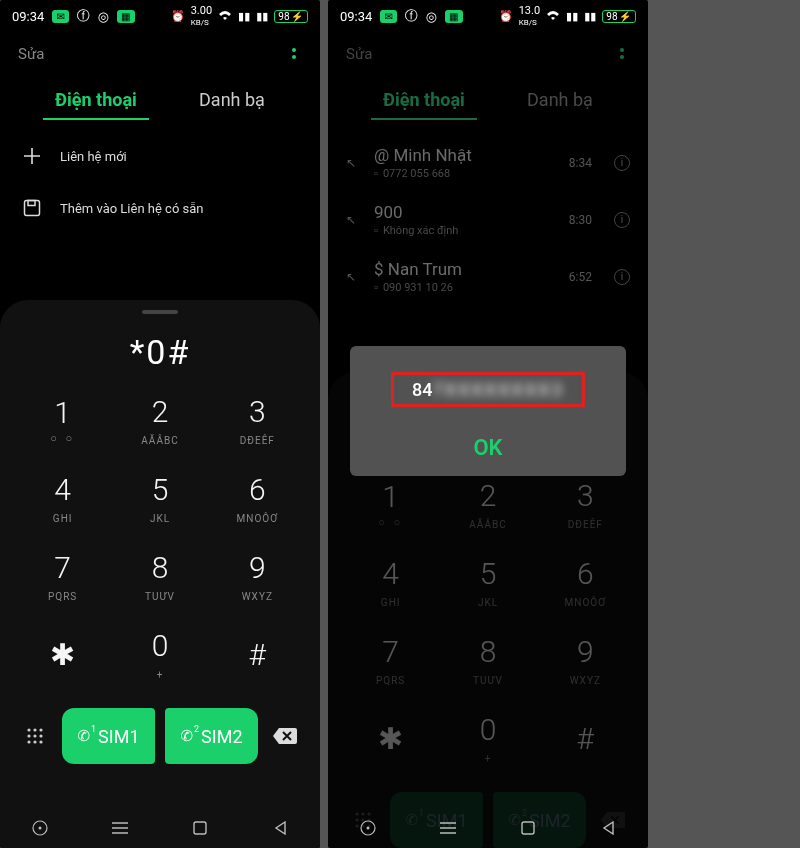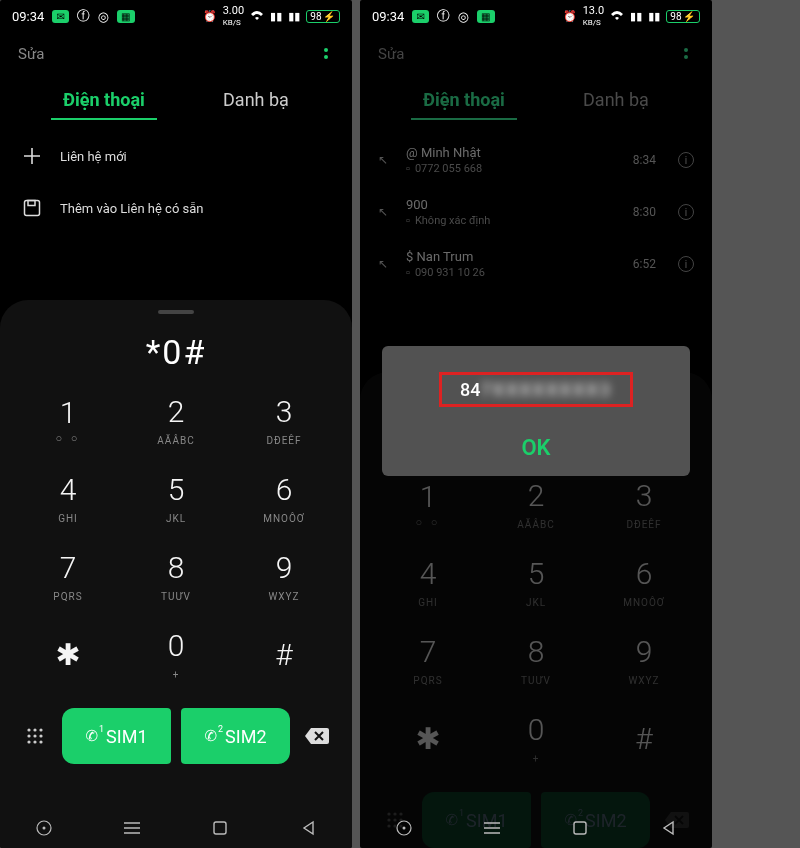--- a/index.html
+++ b/index.html
@@ -1,17 +1,17 @@
 <!DOCTYPE html>
 <html><head>
 <meta charset="utf-8">
 <style>
   * { box-sizing: border-box; margin: 0; padding: 0; }
   html, body { background: #555; font-family: -apple-system, "Segoe UI", Roboto, sans-serif; }
-  .wrap { width:712px; height:848px; display:flex; gap:8px; background:#555; }
+  .wrap { width:648px; height:848px; display:flex; gap:8px; background:#555; }
   .screen {
     width:396px; height:848px; background:#000; color:#fff;
     position:relative; overflow:hidden; border-radius:2px;
   }
   
   .statusbar {
     height:32px; display:flex; align-items:center;
     padding:0 12px; font-size:13px; color:#fff;
   }
   .sb-left { display:flex; align-items:center; gap:8px; }
@@ -59,21 +59,21 @@
   .navbar { position:absolute; left:0; right:0; bottom:0; height:40px; display:flex; align-items:center; justify-content:space-around; }
   .navbar .nv { width:22px; height:22px; display:flex; align-items:center; justify-content:center; color:#ccc; }
 
   
   .scr-right .dialer { opacity:0.35; }
   .scr-right .sim-btn { background:#0c3f27; color:#567; }
   .call-list { padding:4px 14px; }
   .call-item { display:flex; align-items:center; padding:11px 4px; gap:12px; }
   .call-ic { width:16px; color:#555; font-size:12px; }
   .call-main { display:flex; flex-direction:column; gap:2px; }
-  .call-main .nm { font-size:13px; color:#6b6b6b; }
+  .call-main .nm { font-size:17px; color:#6b6b6b; }
   .call-main .sub2 { font-size:11px; color:#4a4a4a; display:flex; align-items:center; gap:5px; }
   .call-time { margin-left:auto; font-size:12px; color:#555; }
   .info-ic { width:24px; margin-left:10px; color:#555; font-size:14px; border:1px solid #444; border-radius:50%; width:16px; height:16px; display:flex; align-items:center; justify-content:center; font-size:10px; }
 
   
   .modal { position:absolute; left:22px; right:22px; top:346px; background:rgba(88,88,88,0.93); border-radius:6px; padding:20px 16px 14px; backdrop-filter:blur(2px); }
   .modal-num { text-align:center; color:#fff; font-size:18px; font-weight:500; padding:6px 0 18px; }
   .modal-num .codebox { display:inline-block; border:3px solid #d22; padding:4px 18px; }
   .modal-num .blur { filter:blur(4px); opacity:.8; letter-spacing:2px; }
   .modal-ok { text-align:center; color:#1bcf6a; font-size:22px; font-weight:600; padding:10px 0 2px; }

